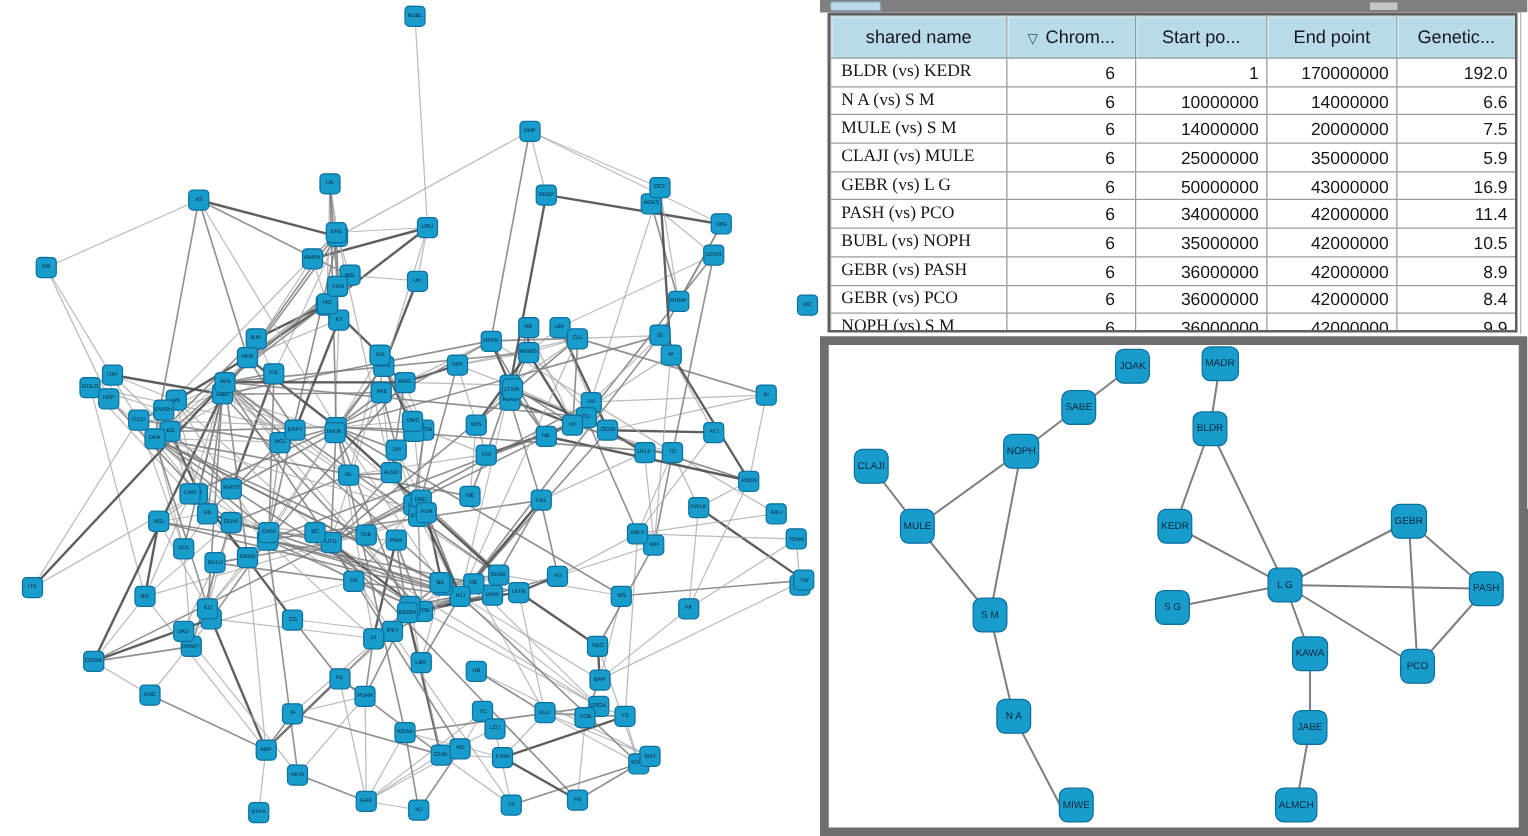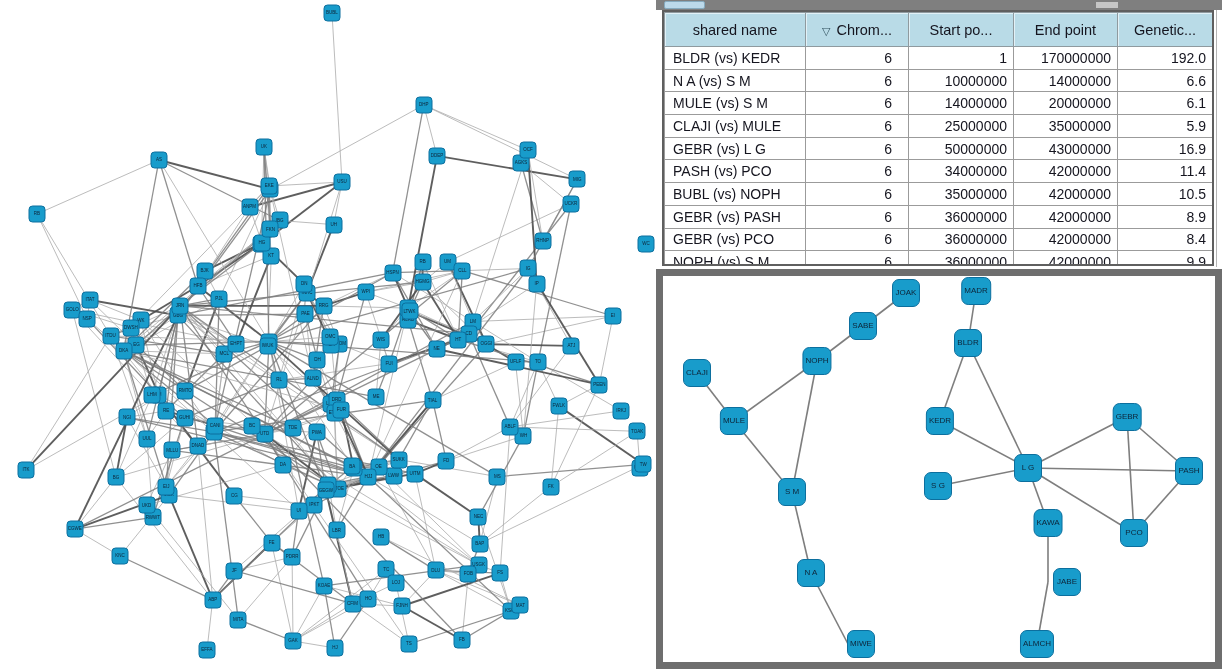--- a/index.html
+++ b/index.html
@@ -29,21 +29,21 @@
   #attr-table{border-collapse:collapse;table-layout:fixed;width:548px;color:var(--table-text);}
   #attr-table th{
     height:33px;background:var(--header-bg);border:1px solid #8f9a9f;
     font-weight:400;font-size:14.5px;text-align:center;padding:0 4px;overflow:hidden;white-space:nowrap;
     box-shadow:inset 1px 1px 0 #e2f1f7;
   }
   #attr-table td{
     height:21.7px;border:1px solid #9b9b9b;font-size:14px;padding:0 6px;
     overflow:hidden;white-space:nowrap;background:#ffffff;
   }
-  #attr-table td.al{text-align:left;padding-left:8px;}
+  #attr-table td.al{text-align:left;padding-left:8px;font-family:Liberation Serif, serif;}
   #attr-table td.ar{text-align:right;}
   #attr-table td.c1{padding-right:16px;}
   .funnel{font-size:11px;margin-right:6px;color:#30505e;}
   #right-scrollbar{position:absolute;left:1216px;top:10px;width:6px;height:257px;
     background:#ffffff;border-left:1px solid #b5b5b5;}
   
   #detail-panel{position:absolute;left:656px;top:269px;width:566px;height:496px;background:var(--frame);}
   #detail-inner{position:absolute;left:7px;top:7px;width:552px;height:386px;background:#ffffff;overflow:hidden;}
   #detail-edges{position:absolute;left:0;top:0;}
   .dt-node{
@@ -723,21 +723,21 @@
           <td class="ar c1">6</td>
           <td class="ar">10000000</td>
           <td class="ar">14000000</td>
           <td class="ar">6.6</td>
         </tr>
         <tr>
           <td class="al">MULE (vs) S M</td>
           <td class="ar c1">6</td>
           <td class="ar">14000000</td>
           <td class="ar">20000000</td>
-          <td class="ar">6.1</td>
+          <td class="ar">7.5</td>
         </tr>
         <tr>
           <td class="al">CLAJI (vs) MULE</td>
           <td class="ar c1">6</td>
           <td class="ar">25000000</td>
           <td class="ar">35000000</td>
           <td class="ar">5.9</td>
         </tr>
         <tr>
           <td class="al">GEBR (vs) L G</td>
@@ -821,20 +821,20 @@
         <div class="dt-node" style="left: 71px; top: 145px;">MULE</div>
         <div class="dt-node" style="left: 129px; top: 216px;">S M</div>
         <div class="dt-node" style="left: 148px; top: 297px;">N A</div>
         <div class="dt-node" style="left: 185px; top: 368px; margin-left: 13px;">MIWE</div>
         <div class="dt-node" style="left: 313px; top: 15px;">MADR</div>
         <div class="dt-node" style="left: 305px; top: 67px;">BLDR</div>
         <div class="dt-node" style="left: 277px; top: 145px;">KEDR</div>
         <div class="dt-node" style="left: 275px; top: 210px;">S G</div>
         <div class="dt-node" style="left: 365px; top: 192px;">L G</div>
         <div class="dt-node" style="left: 385px; top: 247px;">KAWA</div>
-        <div class="dt-node" style="left: 404px; top: 306px; text-align: right;">JABE</div>
+        <div class="dt-node" style="left: 385px; top: 306px; text-align: right;">JABE</div>
         <div class="dt-node" style="left: 374px; top: 368px;">ALMCH</div>
         <div class="dt-node" style="left: 464px; top: 141px;">GEBR</div>
         <div class="dt-node" style="left: 526px; top: 195px;">PASH</div>
         <div class="dt-node" style="left: 471px; top: 257px;">PCO</div>
       </div>
   </div>
 </div>
 
 </body></html>

